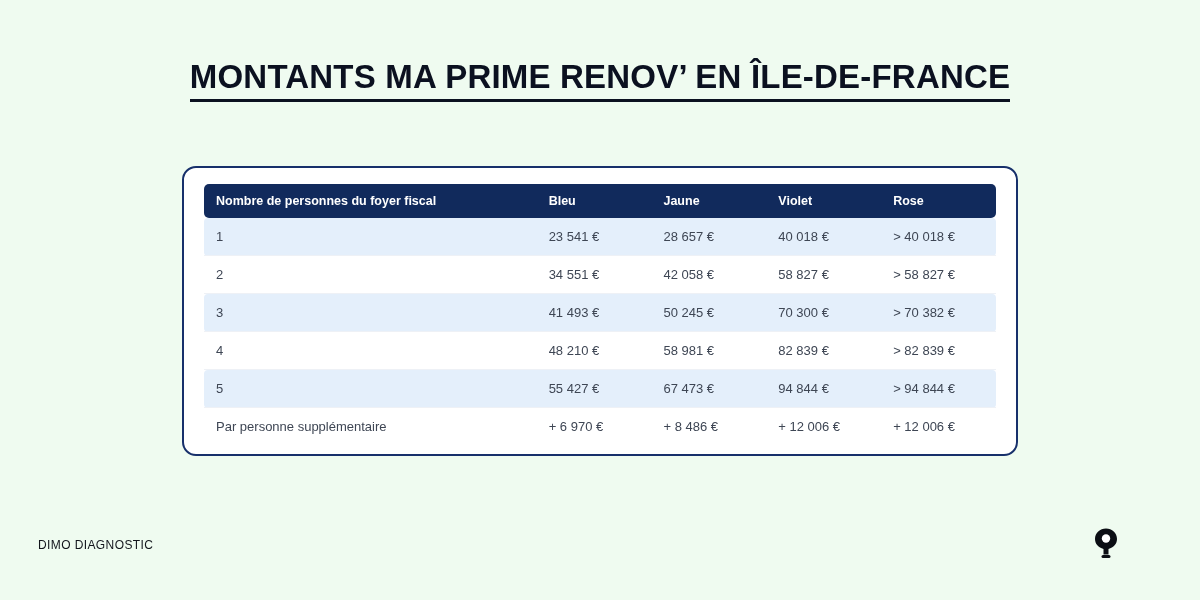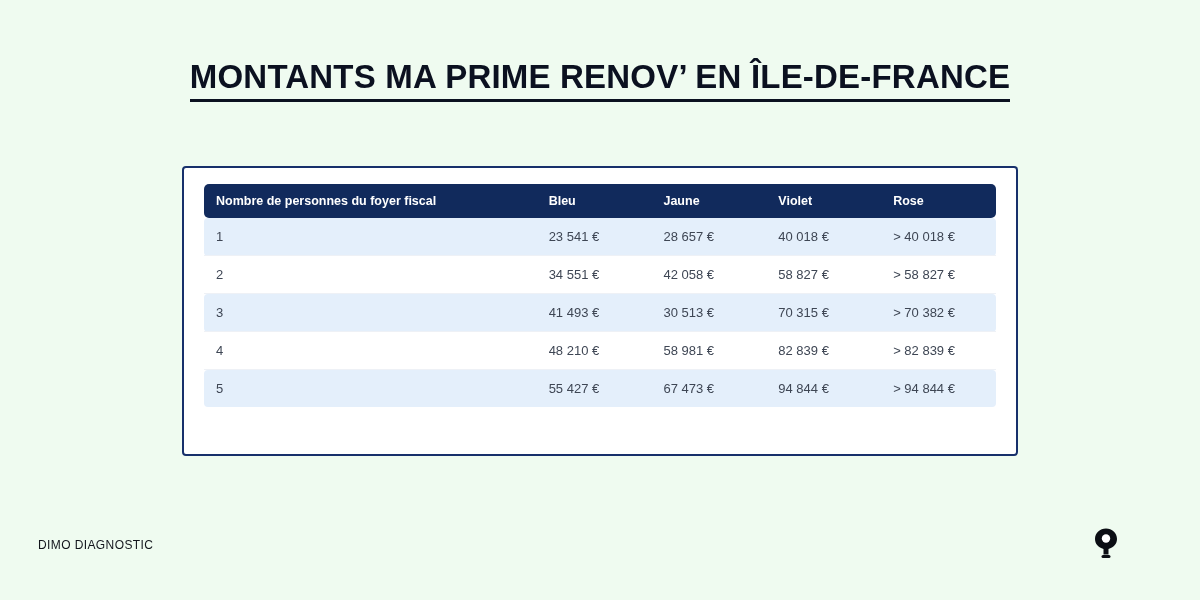--- a/index.html
+++ b/index.html
@@ -32,21 +32,21 @@
     padding-bottom: 4px;
   }
   .card {
     position: absolute;
     left: 182px;
     top: 166px;
     width: 836px;
     height: 290px;
     background: #ffffff;
     border: 2px solid #17306b;
-    border-radius: 4px;
+    border-radius: 14px;
     padding: 16px 20px;
   }
   table {
     width: 100%;
     border-collapse: collapse;
     table-layout: fixed;
   }
   thead th {
     background: #112a5c;
     color: #ffffff;
@@ -119,37 +119,44 @@
         <tr>
           <td class="c0">2</td>
           <td class="c1">34 551 €</td>
           <td class="c2">42 058 €</td>
           <td class="c3">58 827 €</td>
           <td class="c4">&gt; 58 827 €</td>
         </tr>
         <tr class="alt">
           <td class="c0">3</td>
           <td class="c1">41 493 €</td>
-          <td class="c2">30 513 €</td>
-          <td class="c3">70 315 €</td>
+          <td class="c2">50 245 €</td>
+          <td class="c3">70 300 €</td>
           <td class="c4">&gt; 70 382 €</td>
         </tr>
         <tr>
           <td class="c0">4</td>
           <td class="c1">48 210 €</td>
           <td class="c2">58 981 €</td>
           <td class="c3">82 839 €</td>
           <td class="c4">&gt; 82 839 €</td>
         </tr>
         <tr class="alt">
           <td class="c0">5</td>
           <td class="c1">55 427 €</td>
           <td class="c2">67 473 €</td>
           <td class="c3">94 844 €</td>
           <td class="c4">&gt; 94 844 €</td>
+        </tr>
+        <tr>
+          <td class="c0">Par personne supplémentaire</td>
+          <td class="c1">+ 6 970 €</td>
+          <td class="c2">+ 8 486 €</td>
+          <td class="c3">+ 12 006 €</td>
+          <td class="c4">+ 12 006 €</td>
         </tr>
       </tbody>
     </table>
   </div>
 
   <div class="footer-label">DIMO DIAGNOSTIC</div>
 
   <div class="logo">
     <svg width="28" height="32" viewBox="0 0 28 32" xmlns="http://www.w3.org/2000/svg">
       <path d="M14 1.5 C20 1.5 25 6 25 12 C25 17 21.5 20.5 16.5 22 L16.5 27.5 L11.5 27.5 L11.5 22 C6.5 20.5 3 17 3 12 C3 6 8 1.5 14 1.5 Z" fill="#0b0e14"></path>

